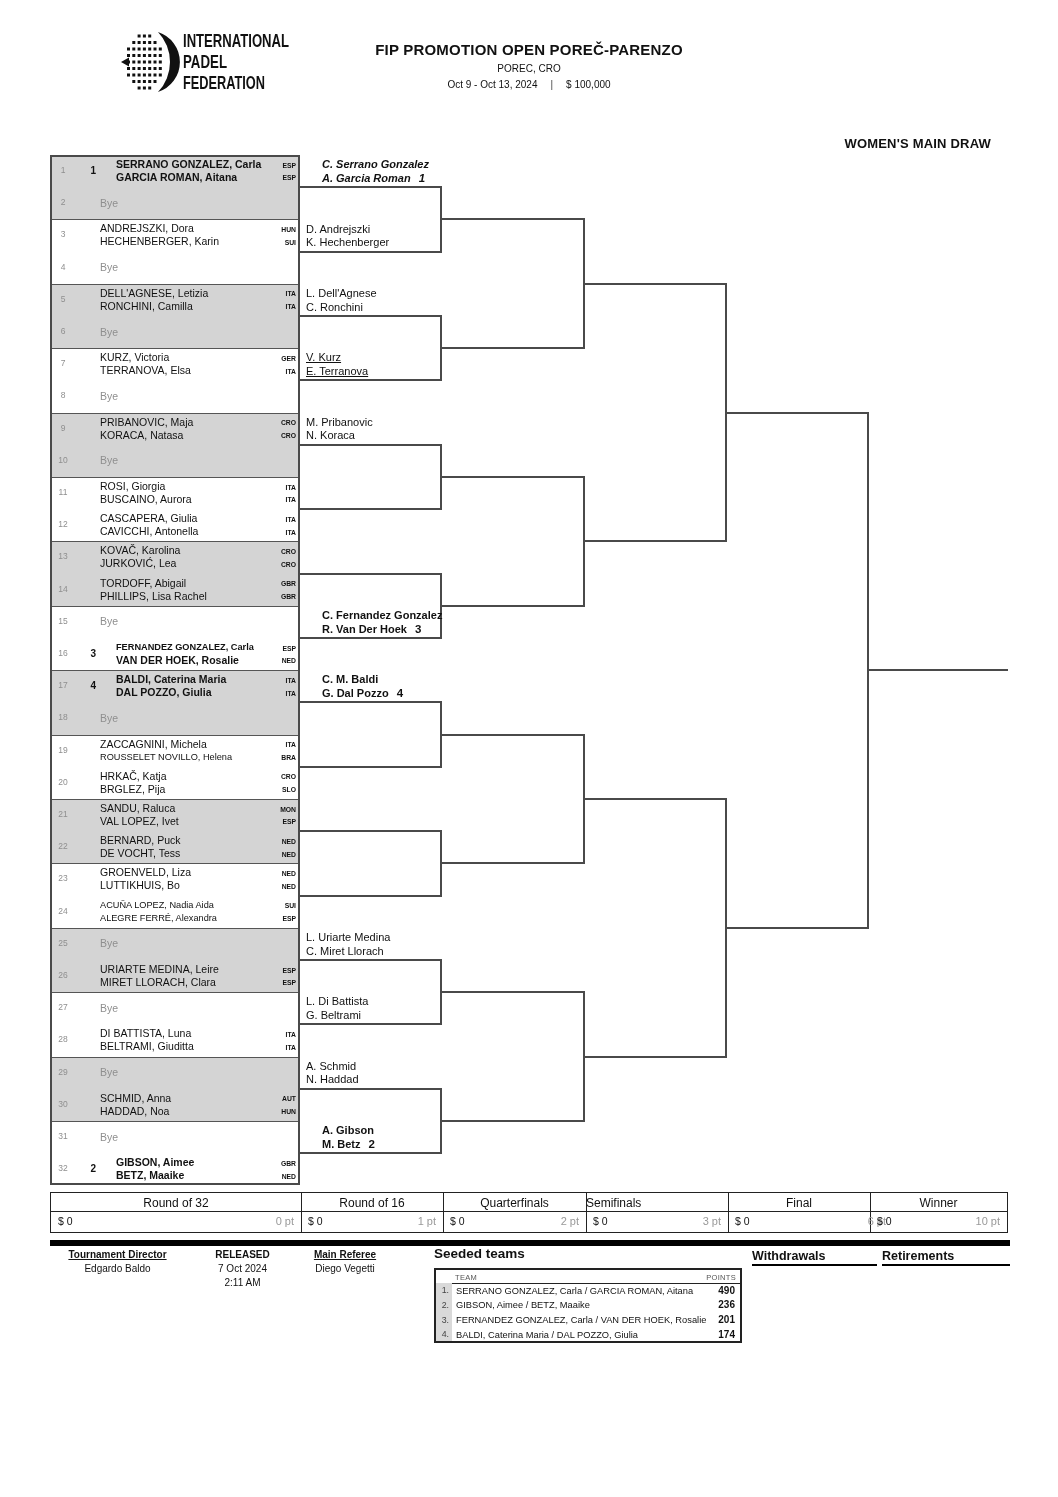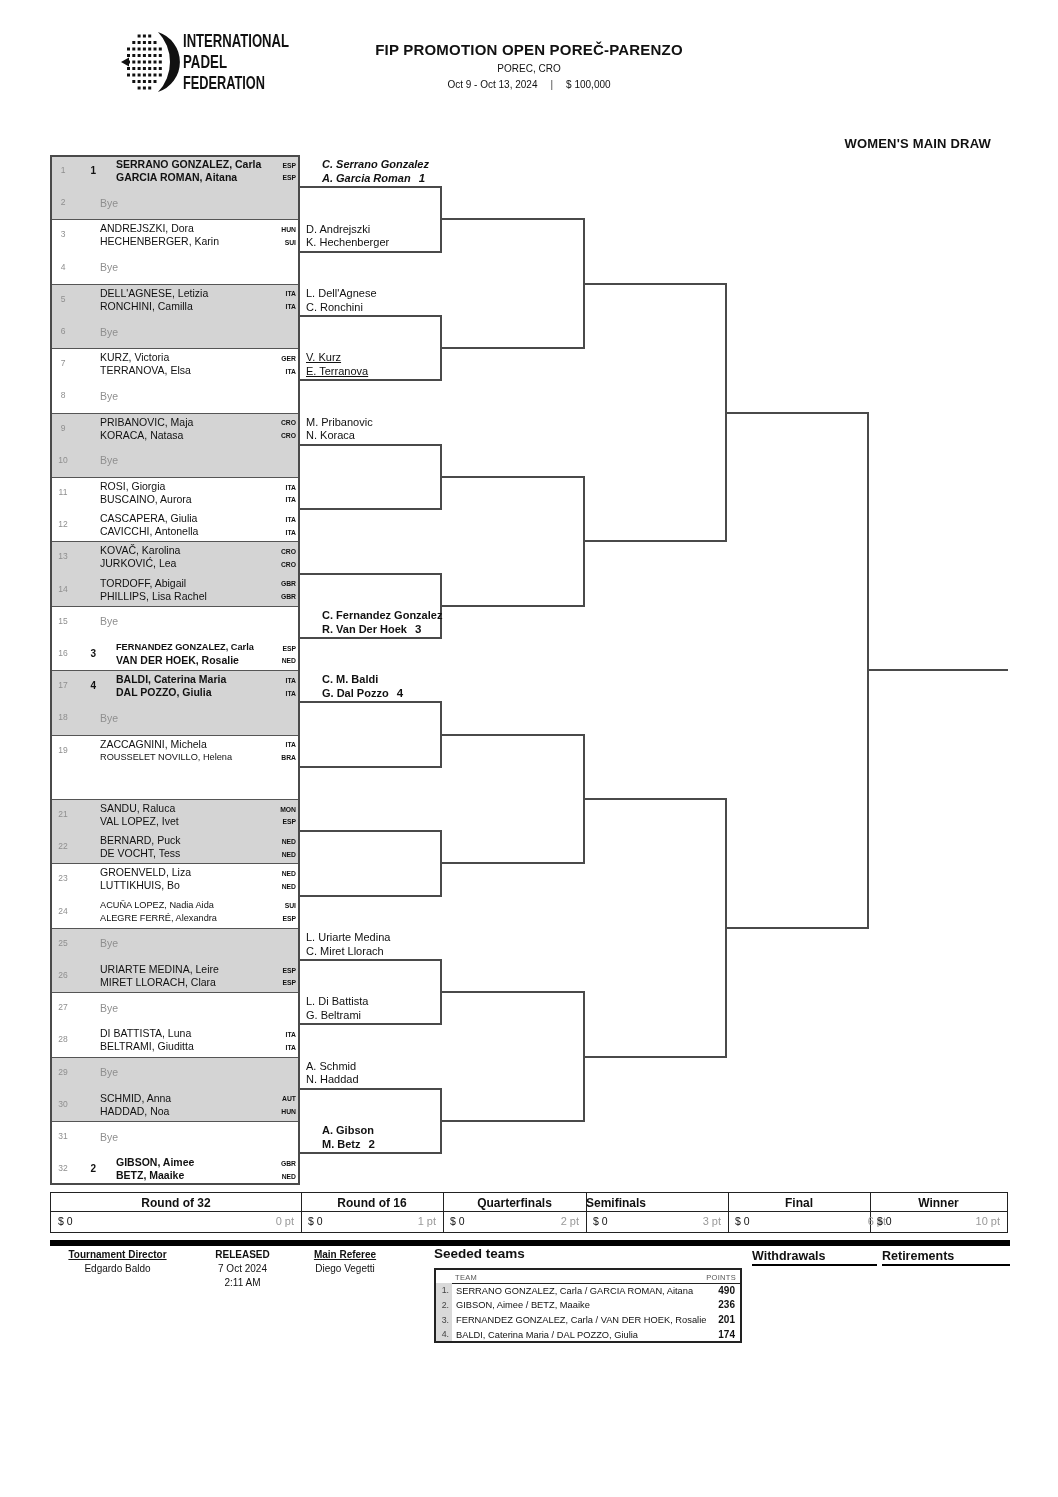--- a/index.html
+++ b/index.html
@@ -28,21 +28,21 @@
   .b .nline, .b.r16 .r16line{font-weight:bold;margin-left:16px;}
   .ctrys{position:absolute;right:4px;top:4.5px;text-align:right;}
   .cline{height:12.9px;line-height:12.9px;font-size:6.8px;font-weight:bold;}
   .hl,.vl{position:absolute;background:#4a4a4a;}
   .r16{position:absolute;font-size:11px;}
   .r16line{height:13.5px;line-height:13.5px;white-space:nowrap;}
   .sd{font-weight:bold;margin-left:8px;font-size:11.5px;}
   
   .roundsbar{position:absolute;left:50px;top:1192px;width:956px;height:39px;border:1px solid #222;}
   .rb-h,.rb-v{position:absolute;background:#222;}
-  .rb-label{position:absolute;font-weight:bold;font-size:12px;top:2.5px;text-align:center;}
+  .rb-label{position:absolute;font-weight:normal;font-size:12px;top:2.5px;text-align:center;}
   .rb-money{position:absolute;font-size:10.5px;top:21.5px;}
   .rb-pts{position:absolute;font-size:11px;color:#999;top:21.5px;text-align:right;}
   .blackbar{position:absolute;left:50px;top:1240px;width:960px;height:6px;background:#000;}
   
   .finfo{position:absolute;text-align:center;font-size:10px;top:1249px;}
   .finfo .lbl{font-weight:bold;font-size:10px;}
   .finfo .lbl.u{text-decoration:underline;}
   .finfo .val{margin-top:3px;}
   .seededlabel{position:absolute;left:434px;top:1246px;font-size:13.5px;font-weight:bold;}
   .seedtable{position:absolute;left:434px;top:1268px;width:308px;height:75px;border:2px solid #222;box-sizing:border-box;background:#fff;}
@@ -310,20 +310,31 @@
         <div class="num">19</div>
         <div class="names">
           <div class="nline">ZACCAGNINI, Michela</div>
           <div class="nline sm">ROUSSELET NOVILLO, Helena</div>
         </div>
         <div class="ctrys">
           <div class="cline">ITA</div>
           <div class="cline">BRA</div>
         </div>
       </div>
+      <div class="row" style="left: 50px; top: 766.8px; width: 250px; height: 32.2px;">
+        <div class="num">20</div>
+        <div class="names">
+          <div class="nline">HRKAČ, Katja</div>
+          <div class="nline">BRGLEZ, Pija</div>
+        </div>
+        <div class="ctrys">
+          <div class="cline">CRO</div>
+          <div class="cline">SLO</div>
+        </div>
+      </div>
       <div class="row" style="left: 50px; top: 799px; width: 250px; height: 32.2px;">
         <div class="num">21</div>
         <div class="names">
           <div class="nline">SANDU, Raluca</div>
           <div class="nline">VAL LOPEZ, Ivet</div>
         </div>
         <div class="ctrys">
           <div class="cline">MON</div>
           <div class="cline">ESP</div>
         </div>

